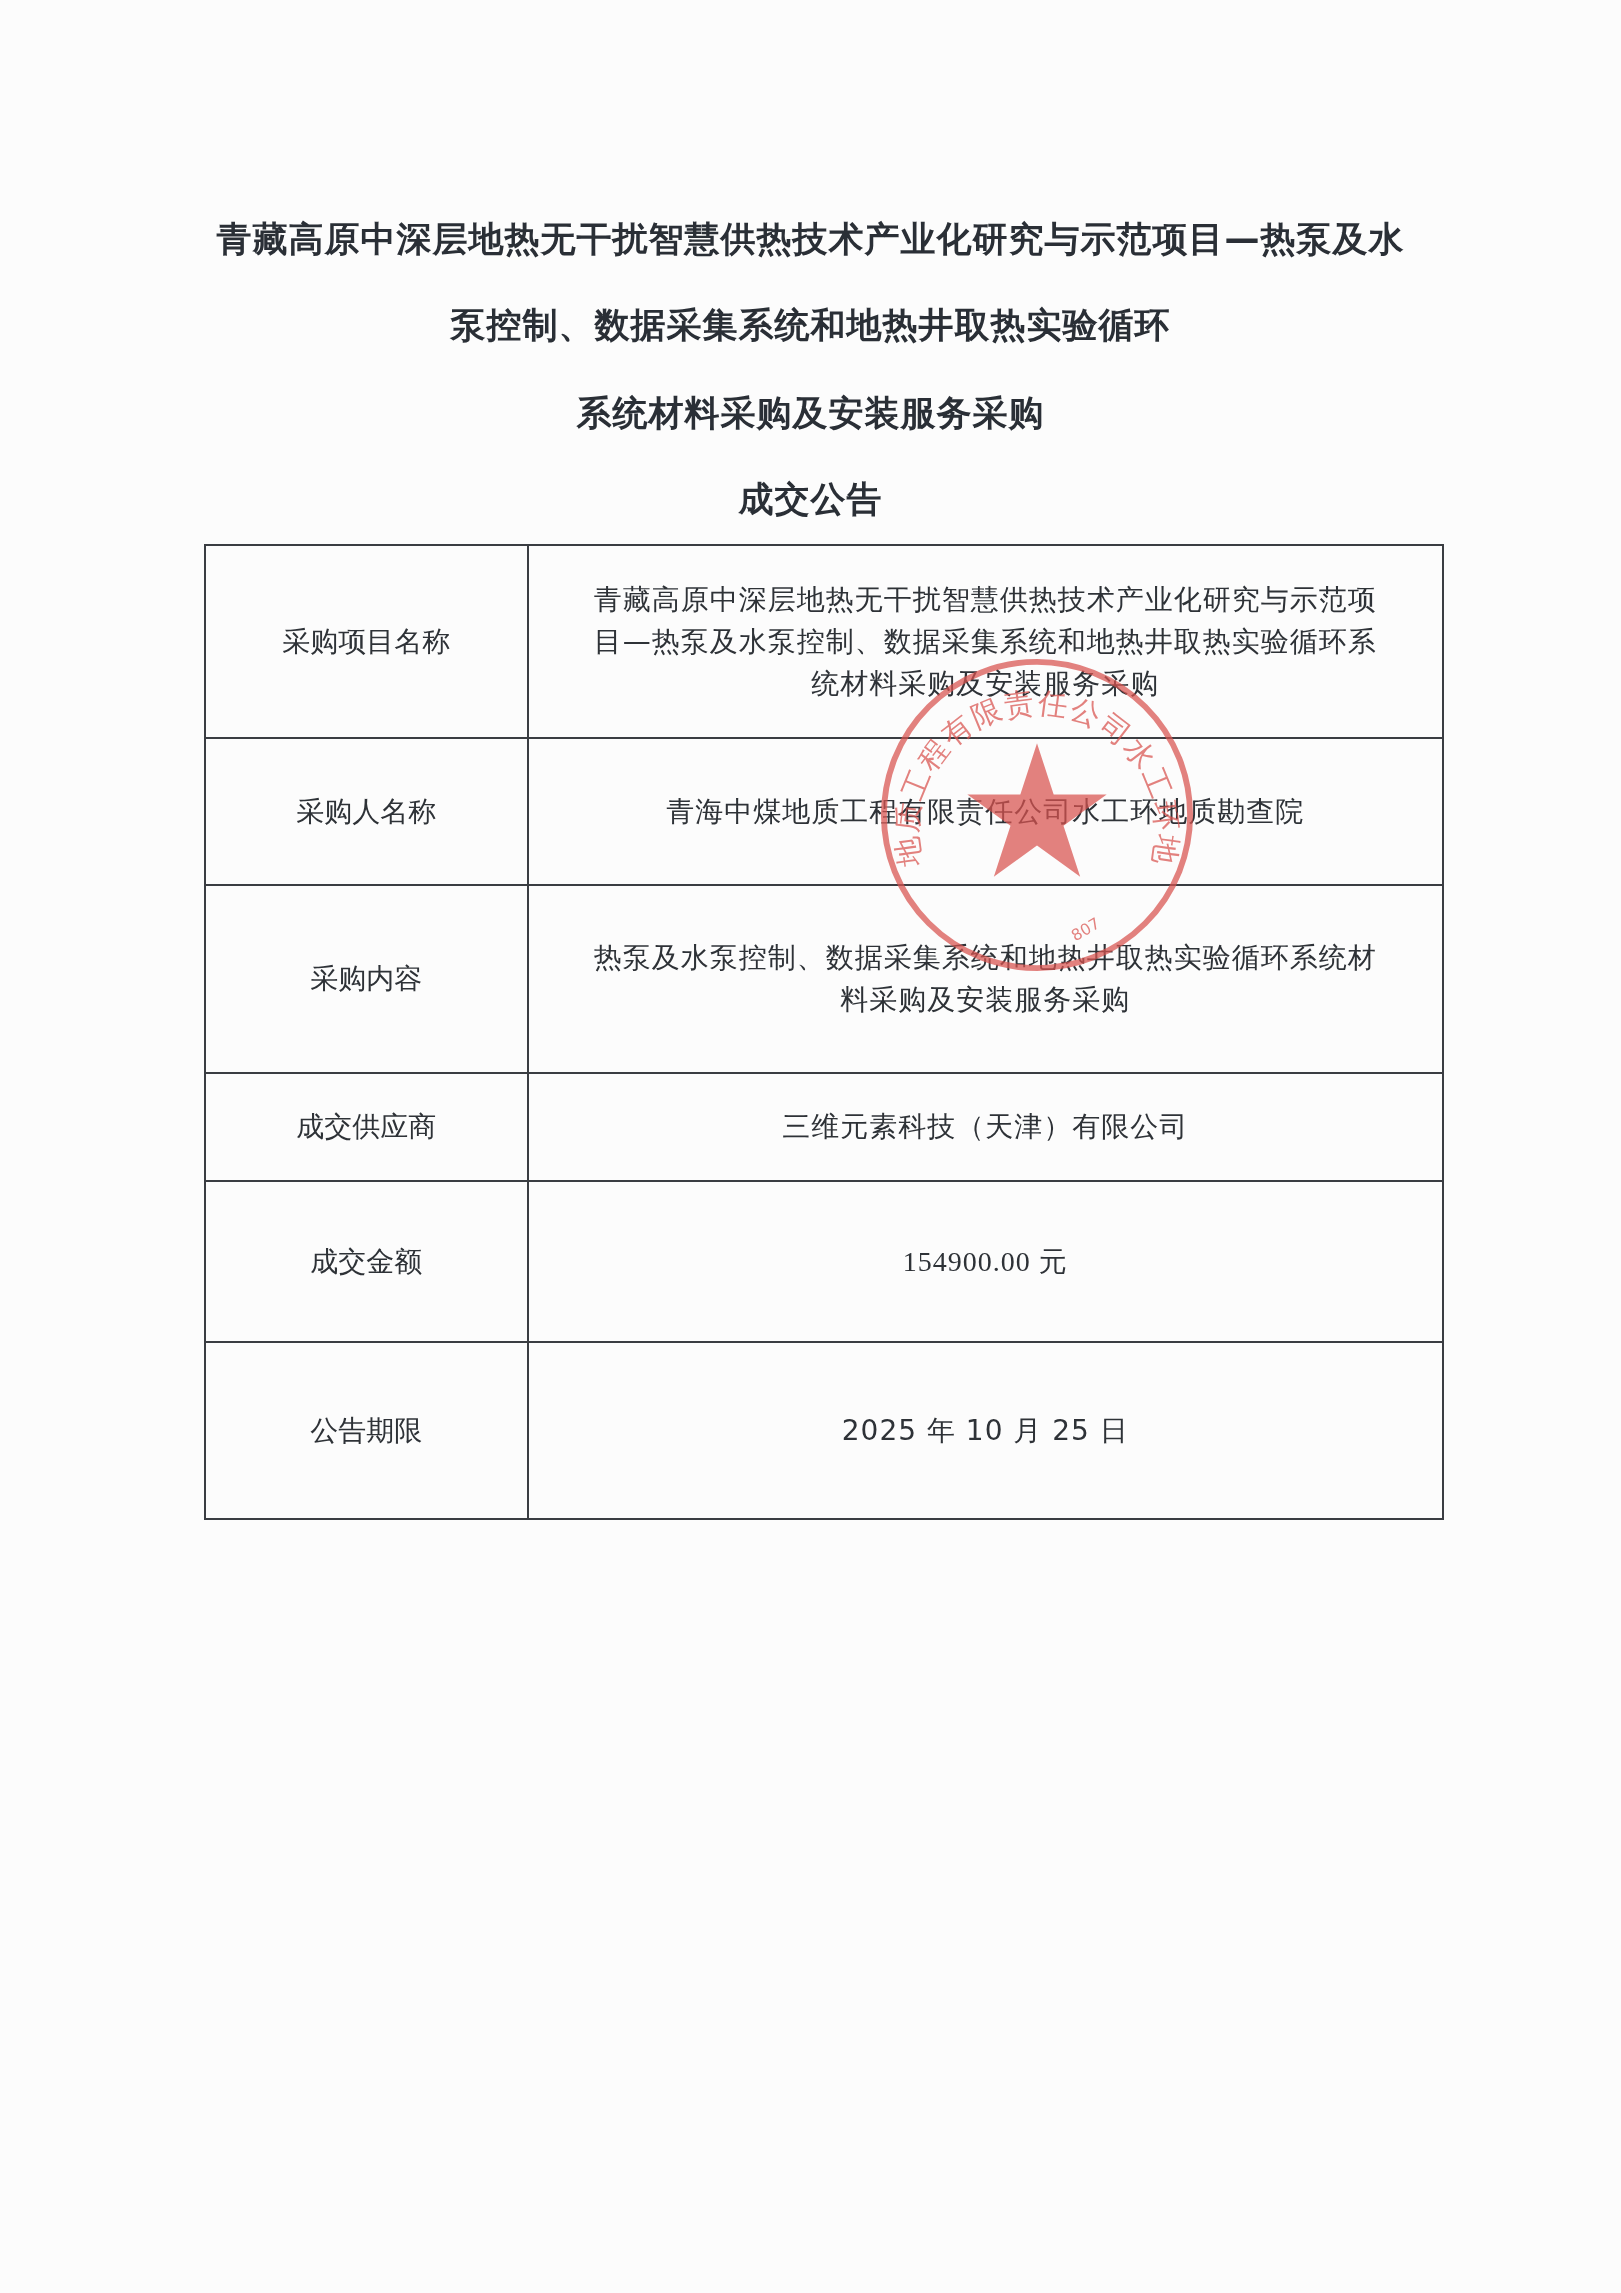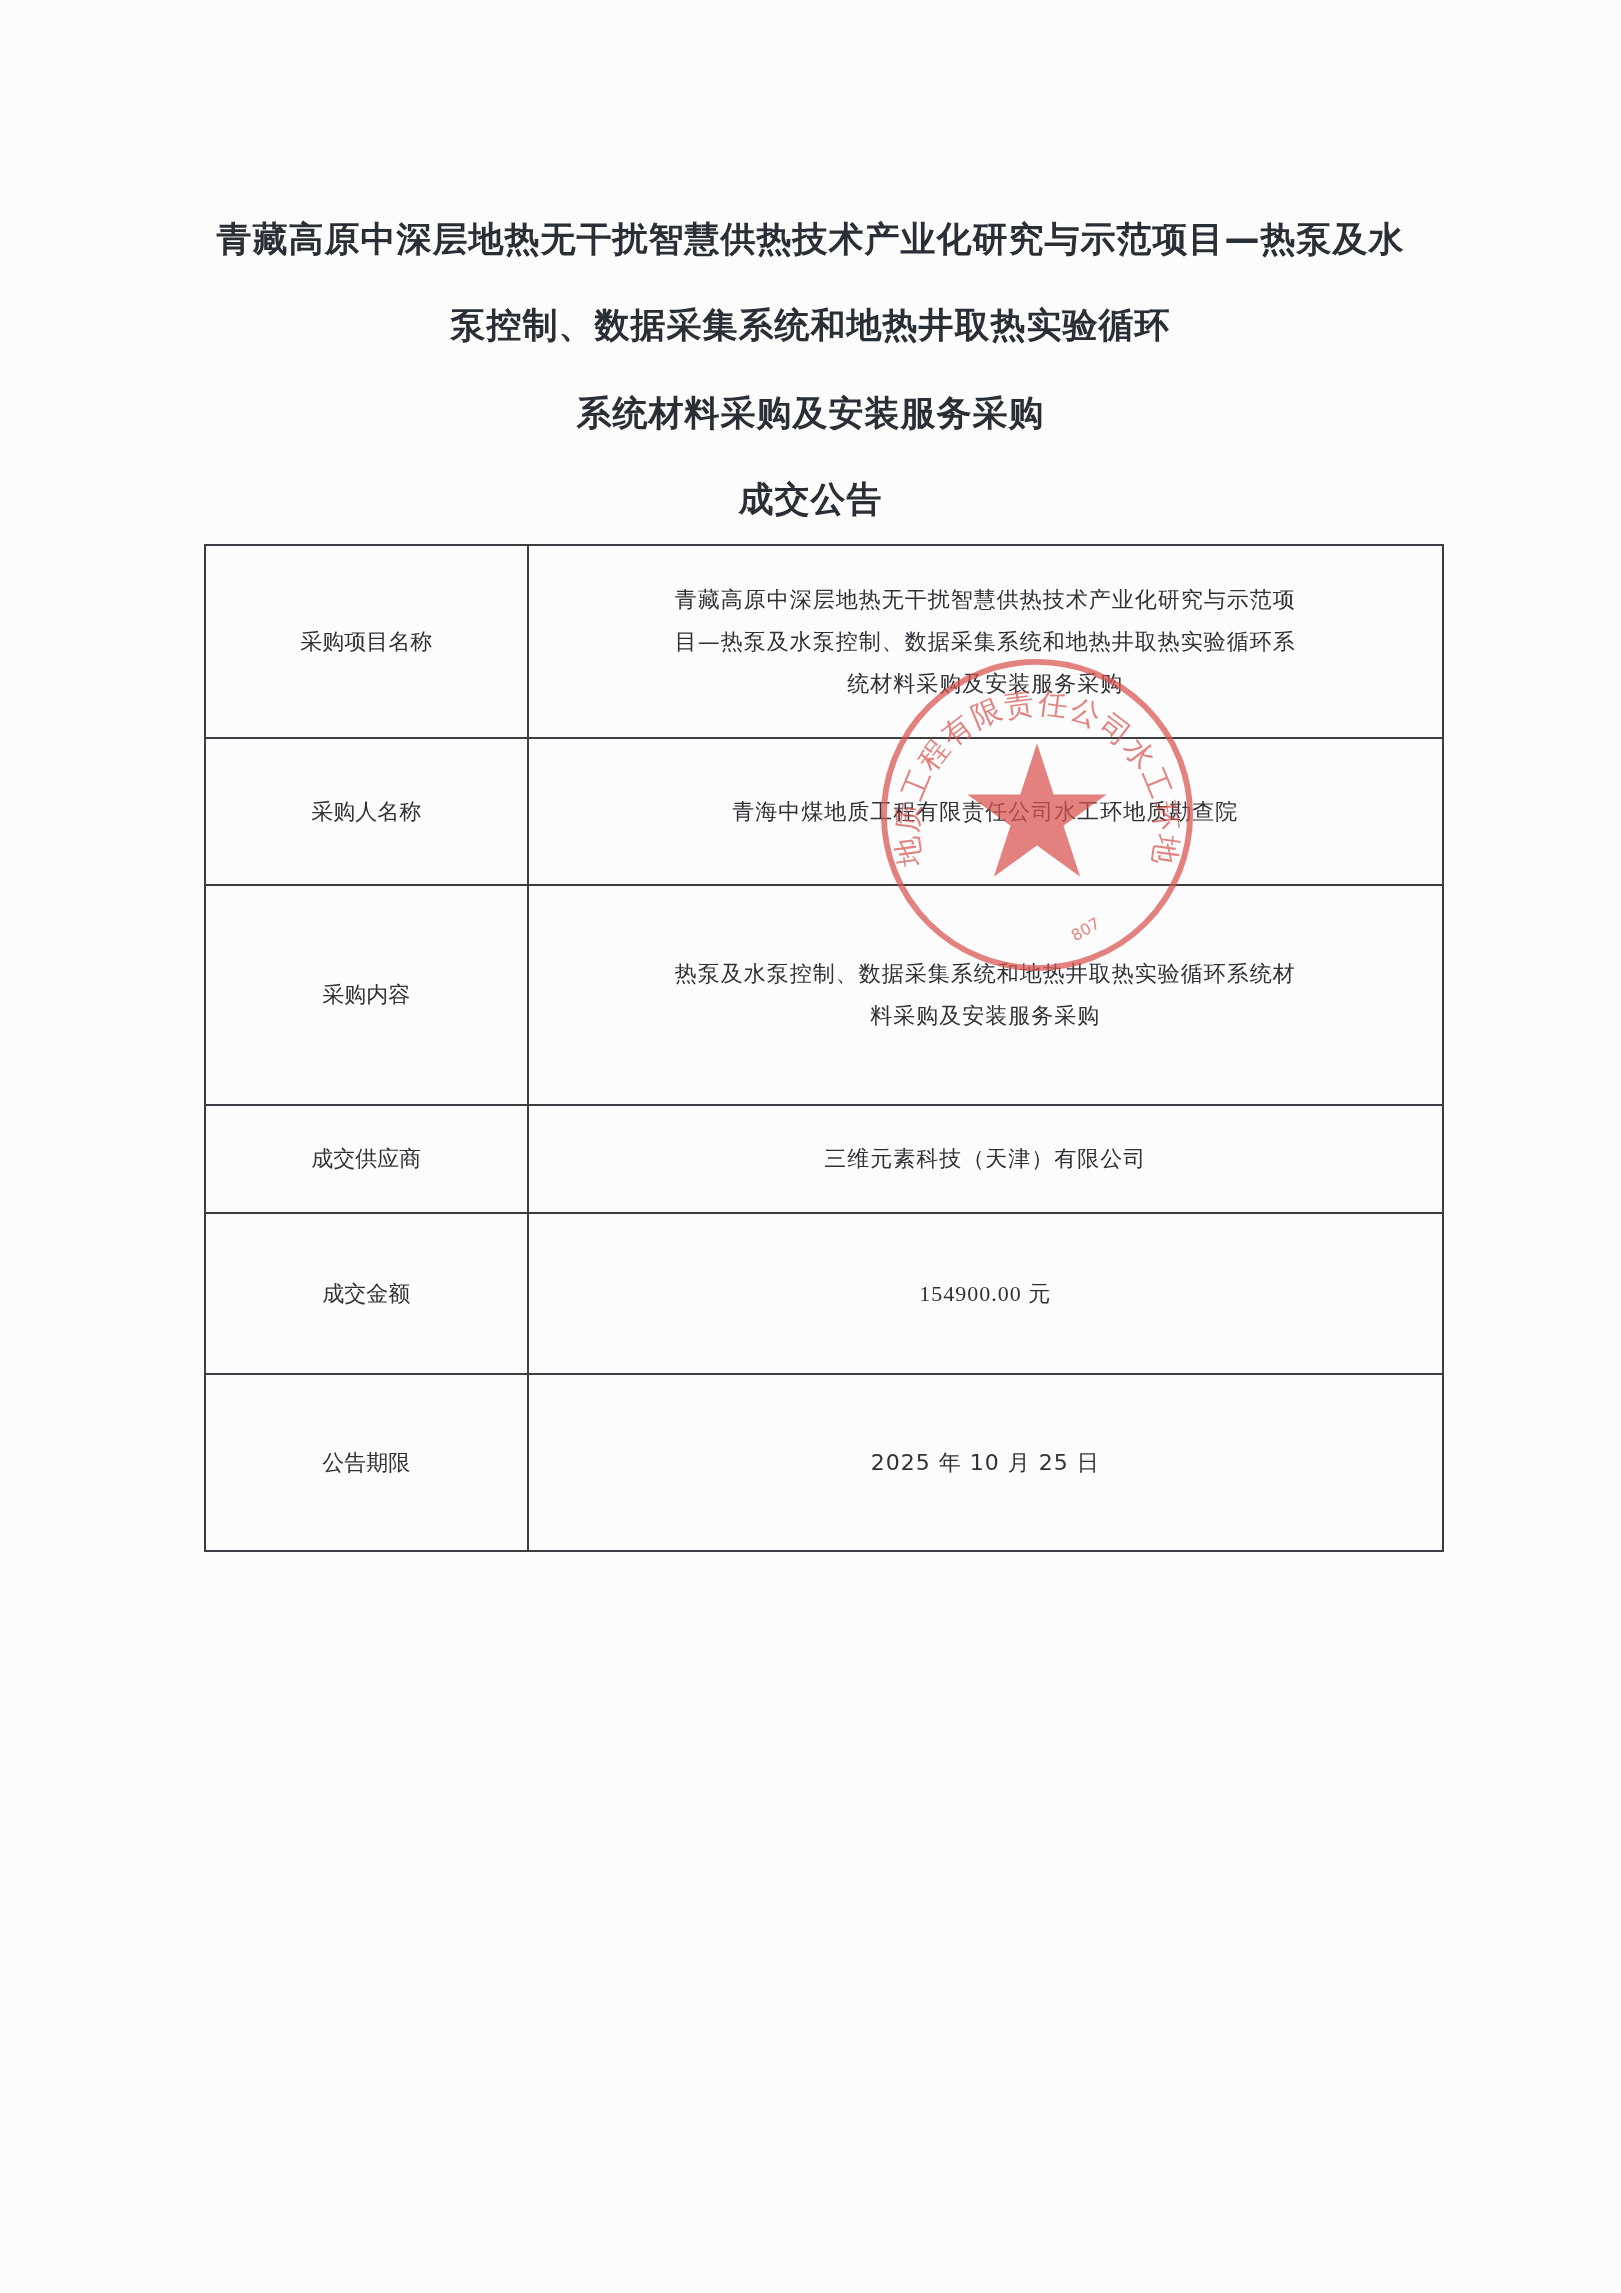--- a/index.html
+++ b/index.html
@@ -14,21 +14,21 @@
     font-size:35px; font-weight:bold; letter-spacing:1px; white-space:nowrap;
     line-height:43px; color:#2a2f36;
   }
   .doc-table {
     position:absolute; left:204px; top:544px; width:1240px;
     border-collapse:collapse; table-layout:fixed;
   }
   .doc-table td {
     border:2px solid #3a3d42;
     text-align:center; vertical-align:middle;
-    font-size:22px; line-height:42px; padding:0 9.8px;
+    font-size:28px; line-height:42px; padding:0 9.8px;
     color:#2e3237;
   }
   .doc-table td.label { width:301px; }
   .doc-table td.value { letter-spacing:1px; }
   .multi span { display:block; }
   .stamp {
     position:absolute; left:879px; top:657px; width:316px; height:316px;
     pointer-events:none; opacity:0.72;
   }
 </style>
@@ -47,21 +47,21 @@
     <td class="value multi">
       <span>青藏高原中深层地热无干扰智慧供热技术产业化研究与示范项</span>
       <span>目—热泵及水泵控制、数据采集系统和地热井取热实验循环系</span>
       <span>统材料采购及安装服务采购</span>
     </td>
   </tr>
   <tr style="height:147px;margin-top:32px;">
     <td class="label">采购人名称</td>
     <td class="value">青海中煤地质工程有限责任公司水工环地质勘查院</td>
   </tr>
-  <tr style="height:220px;">
+  <tr style="height:188px;">
     <td class="label">采购内容</td>
     <td class="value multi">
       <span>热泵及水泵控制、数据采集系统和地热井取热实验循环系统材</span>
       <span>料采购及安装服务采购</span>
     </td>
   </tr>
   <tr style="height:108px;margin-top:24px;">
     <td class="label">成交供应商</td>
     <td class="value">三维元素科技（天津）有限公司</td>
   </tr>

